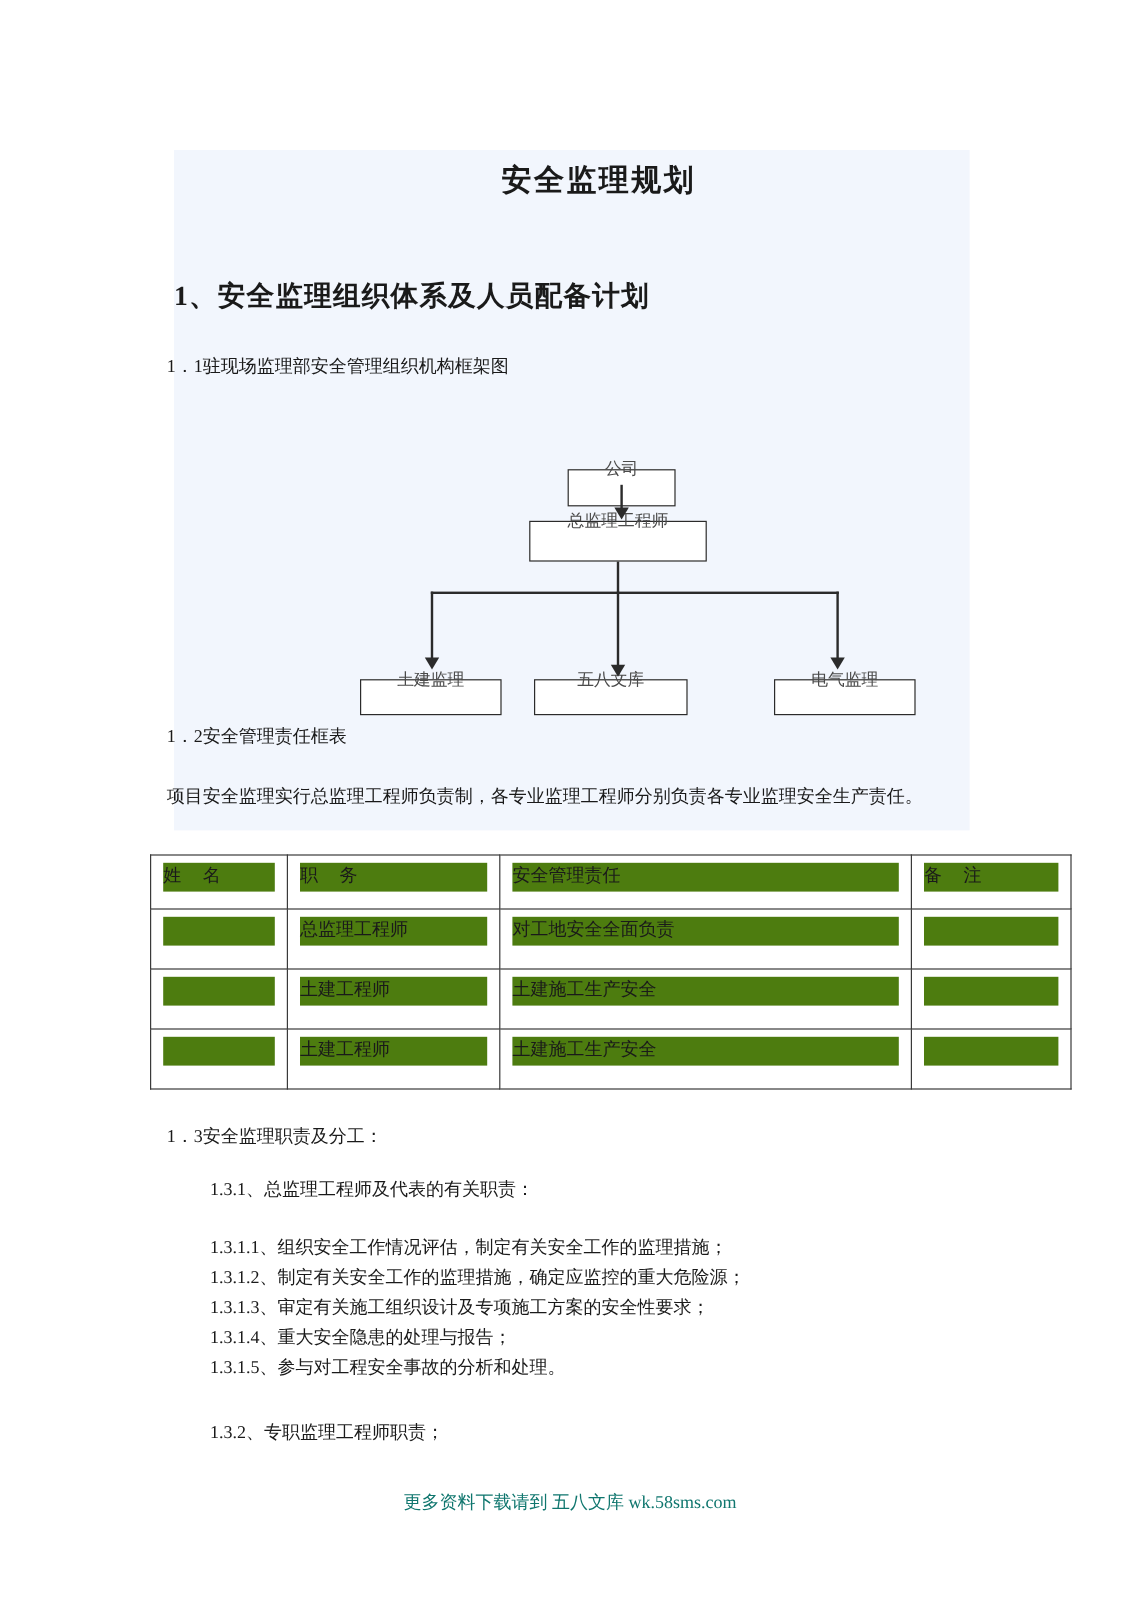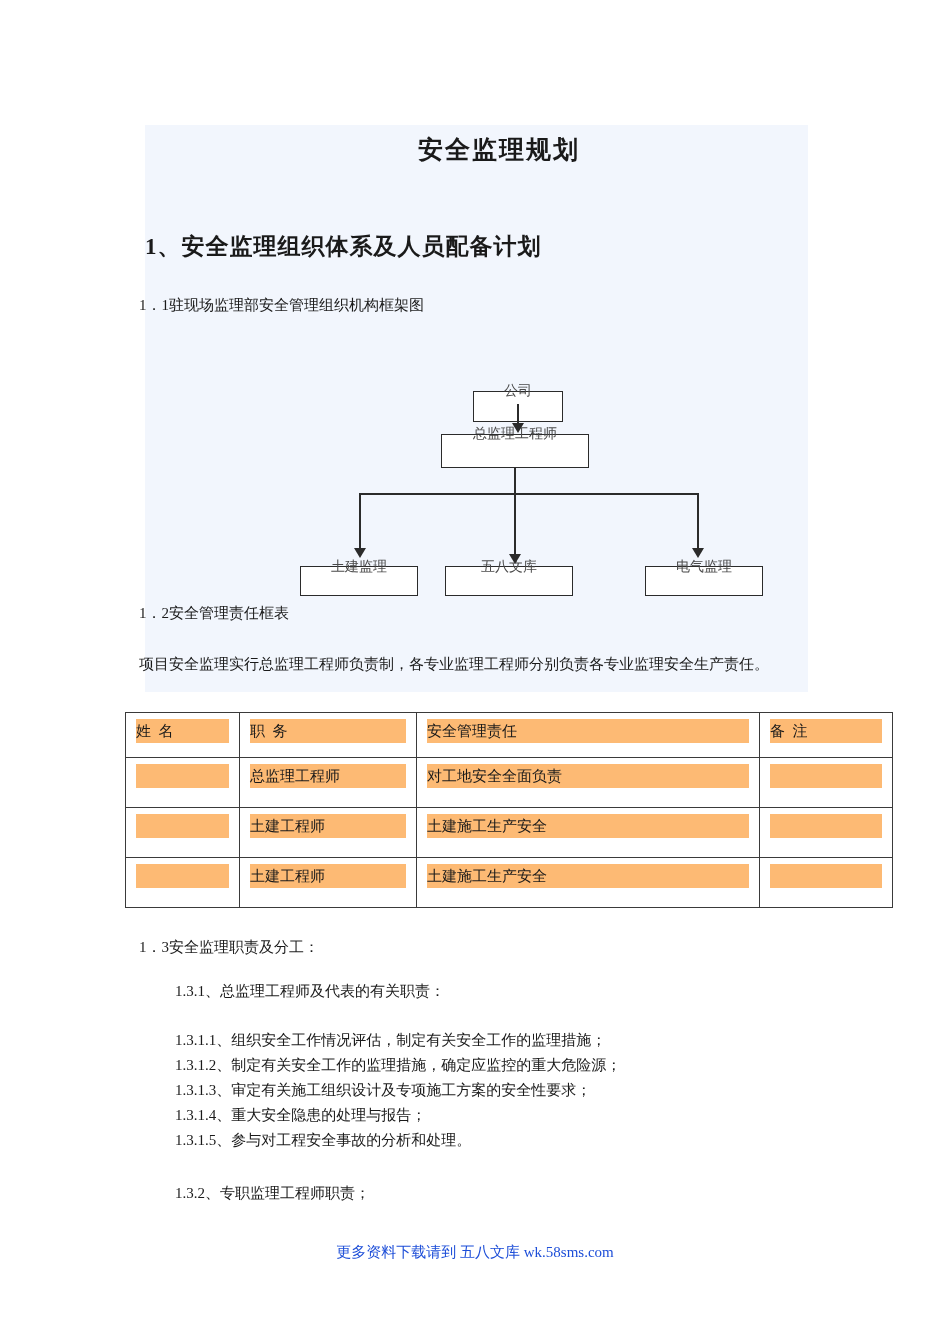--- a/index.html
+++ b/index.html
@@ -154,24 +154,25 @@
   }
   .cell-inner {
     display: block;
     padding: 6px 10px 0 10px;
     min-height: 44px;
     box-sizing: border-box;
   }
   
   .cell-inner > span.hl {
     display: block;
-    background: #fdba74;
+    background: #4d7c0f;
     min-height: 24px;
     line-height: 24px;
     white-space: pre;
+    font-family: Liberation Mono, monospace;
   }
   .col-name  { width: 113px; }
   .col-post  { width: 176px; }
   .col-resp  { width: 342px; }
   .col-note  { width: 132px; }
   .row-header .cell-inner { min-height: 44px; }
   .row-body   .cell-inner { min-height: 49px; }
 
   
   .sub-1-3 {
@@ -203,21 +204,21 @@
   }
 
   
   .footer {
     position: absolute;
     left: 0;
     top: 1243px;
     width: 950px;
     text-align: center;
     font-size: 15px;
-    color: #1d4ed8;
+    color: #0f766e;
   }
 </style>
 </head>
 <body>
 
 <div class="page">
 
   <div class="highlight-band"></div>
 
   <div class="doc-title">安全监理规划</div>

